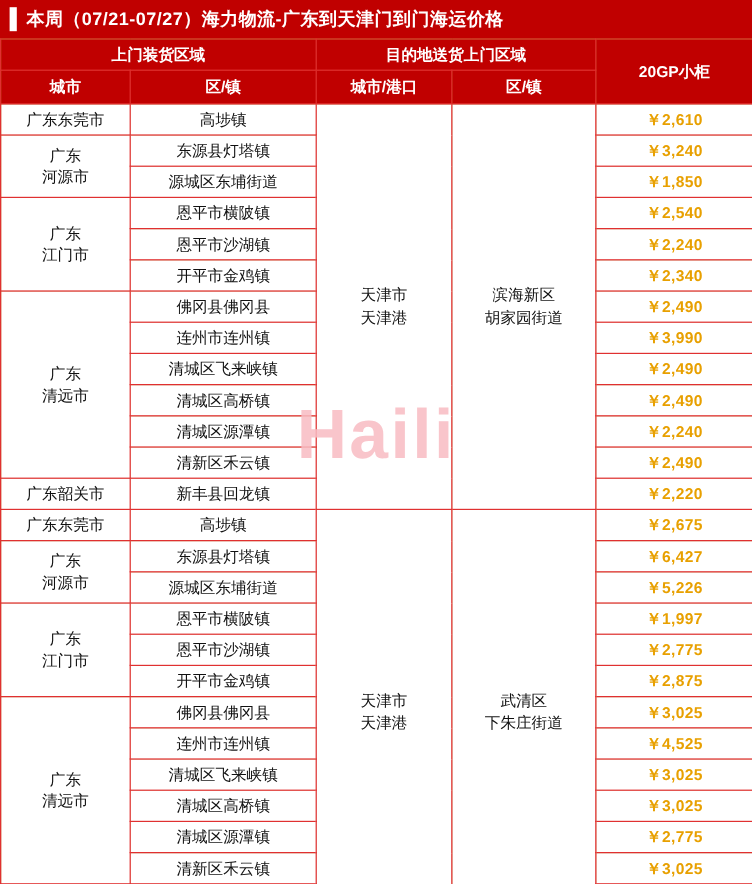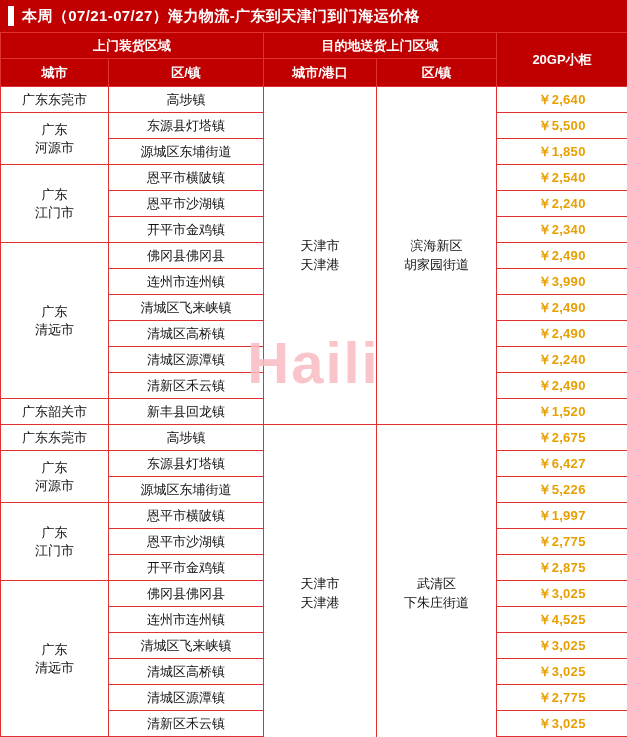--- a/index.html
+++ b/index.html
@@ -141,26 +141,26 @@
           <th class="sub">城市/港口</th>
           <th class="sub">区/镇</th>
         </tr>
       </thead>
       <tbody id="tbody">
           <tr>
             <td class="city" rowspan="1">广东东莞市</td>
             <td class="town">高埗镇</td>
             <td class="dest-city" rowspan="13">天津市<br>天津港</td>
             <td class="dest-town" rowspan="13">滨海新区<br>胡家园街道</td>
-            <td class="price-cell">￥2,640</td>
+            <td class="price-cell">￥2,610</td>
           </tr>
           <tr>
             <td class="city" rowspan="2">广东<br>河源市</td>
             <td class="town">东源县灯塔镇</td>
-            <td class="price-cell">￥5,500</td>
+            <td class="price-cell">￥3,240</td>
           </tr>
           <tr>
             <td class="town">源城区东埔街道</td>
             <td class="price-cell">￥1,850</td>
           </tr>
           <tr>
             <td class="city" rowspan="3">广东<br>江门市</td>
             <td class="town">恩平市横陂镇</td>
             <td class="price-cell">￥2,540</td>
           </tr>
@@ -193,21 +193,21 @@
             <td class="town">清城区源潭镇</td>
             <td class="price-cell">￥2,240</td>
           </tr>
           <tr>
             <td class="town">清新区禾云镇</td>
             <td class="price-cell">￥2,490</td>
           </tr>
           <tr>
             <td class="city" rowspan="1">广东韶关市</td>
             <td class="town">新丰县回龙镇</td>
-            <td class="price-cell">￥1,520</td>
+            <td class="price-cell">￥2,220</td>
           </tr>
           <tr>
             <td class="city" rowspan="1">广东东莞市</td>
             <td class="town">高埗镇</td>
             <td class="dest-city" rowspan="13">天津市<br>天津港</td>
             <td class="dest-town" rowspan="13">武清区<br>下朱庄街道</td>
             <td class="price-cell">￥2,675</td>
           </tr>
           <tr>
             <td class="city" rowspan="2">广东<br>河源市</td>

